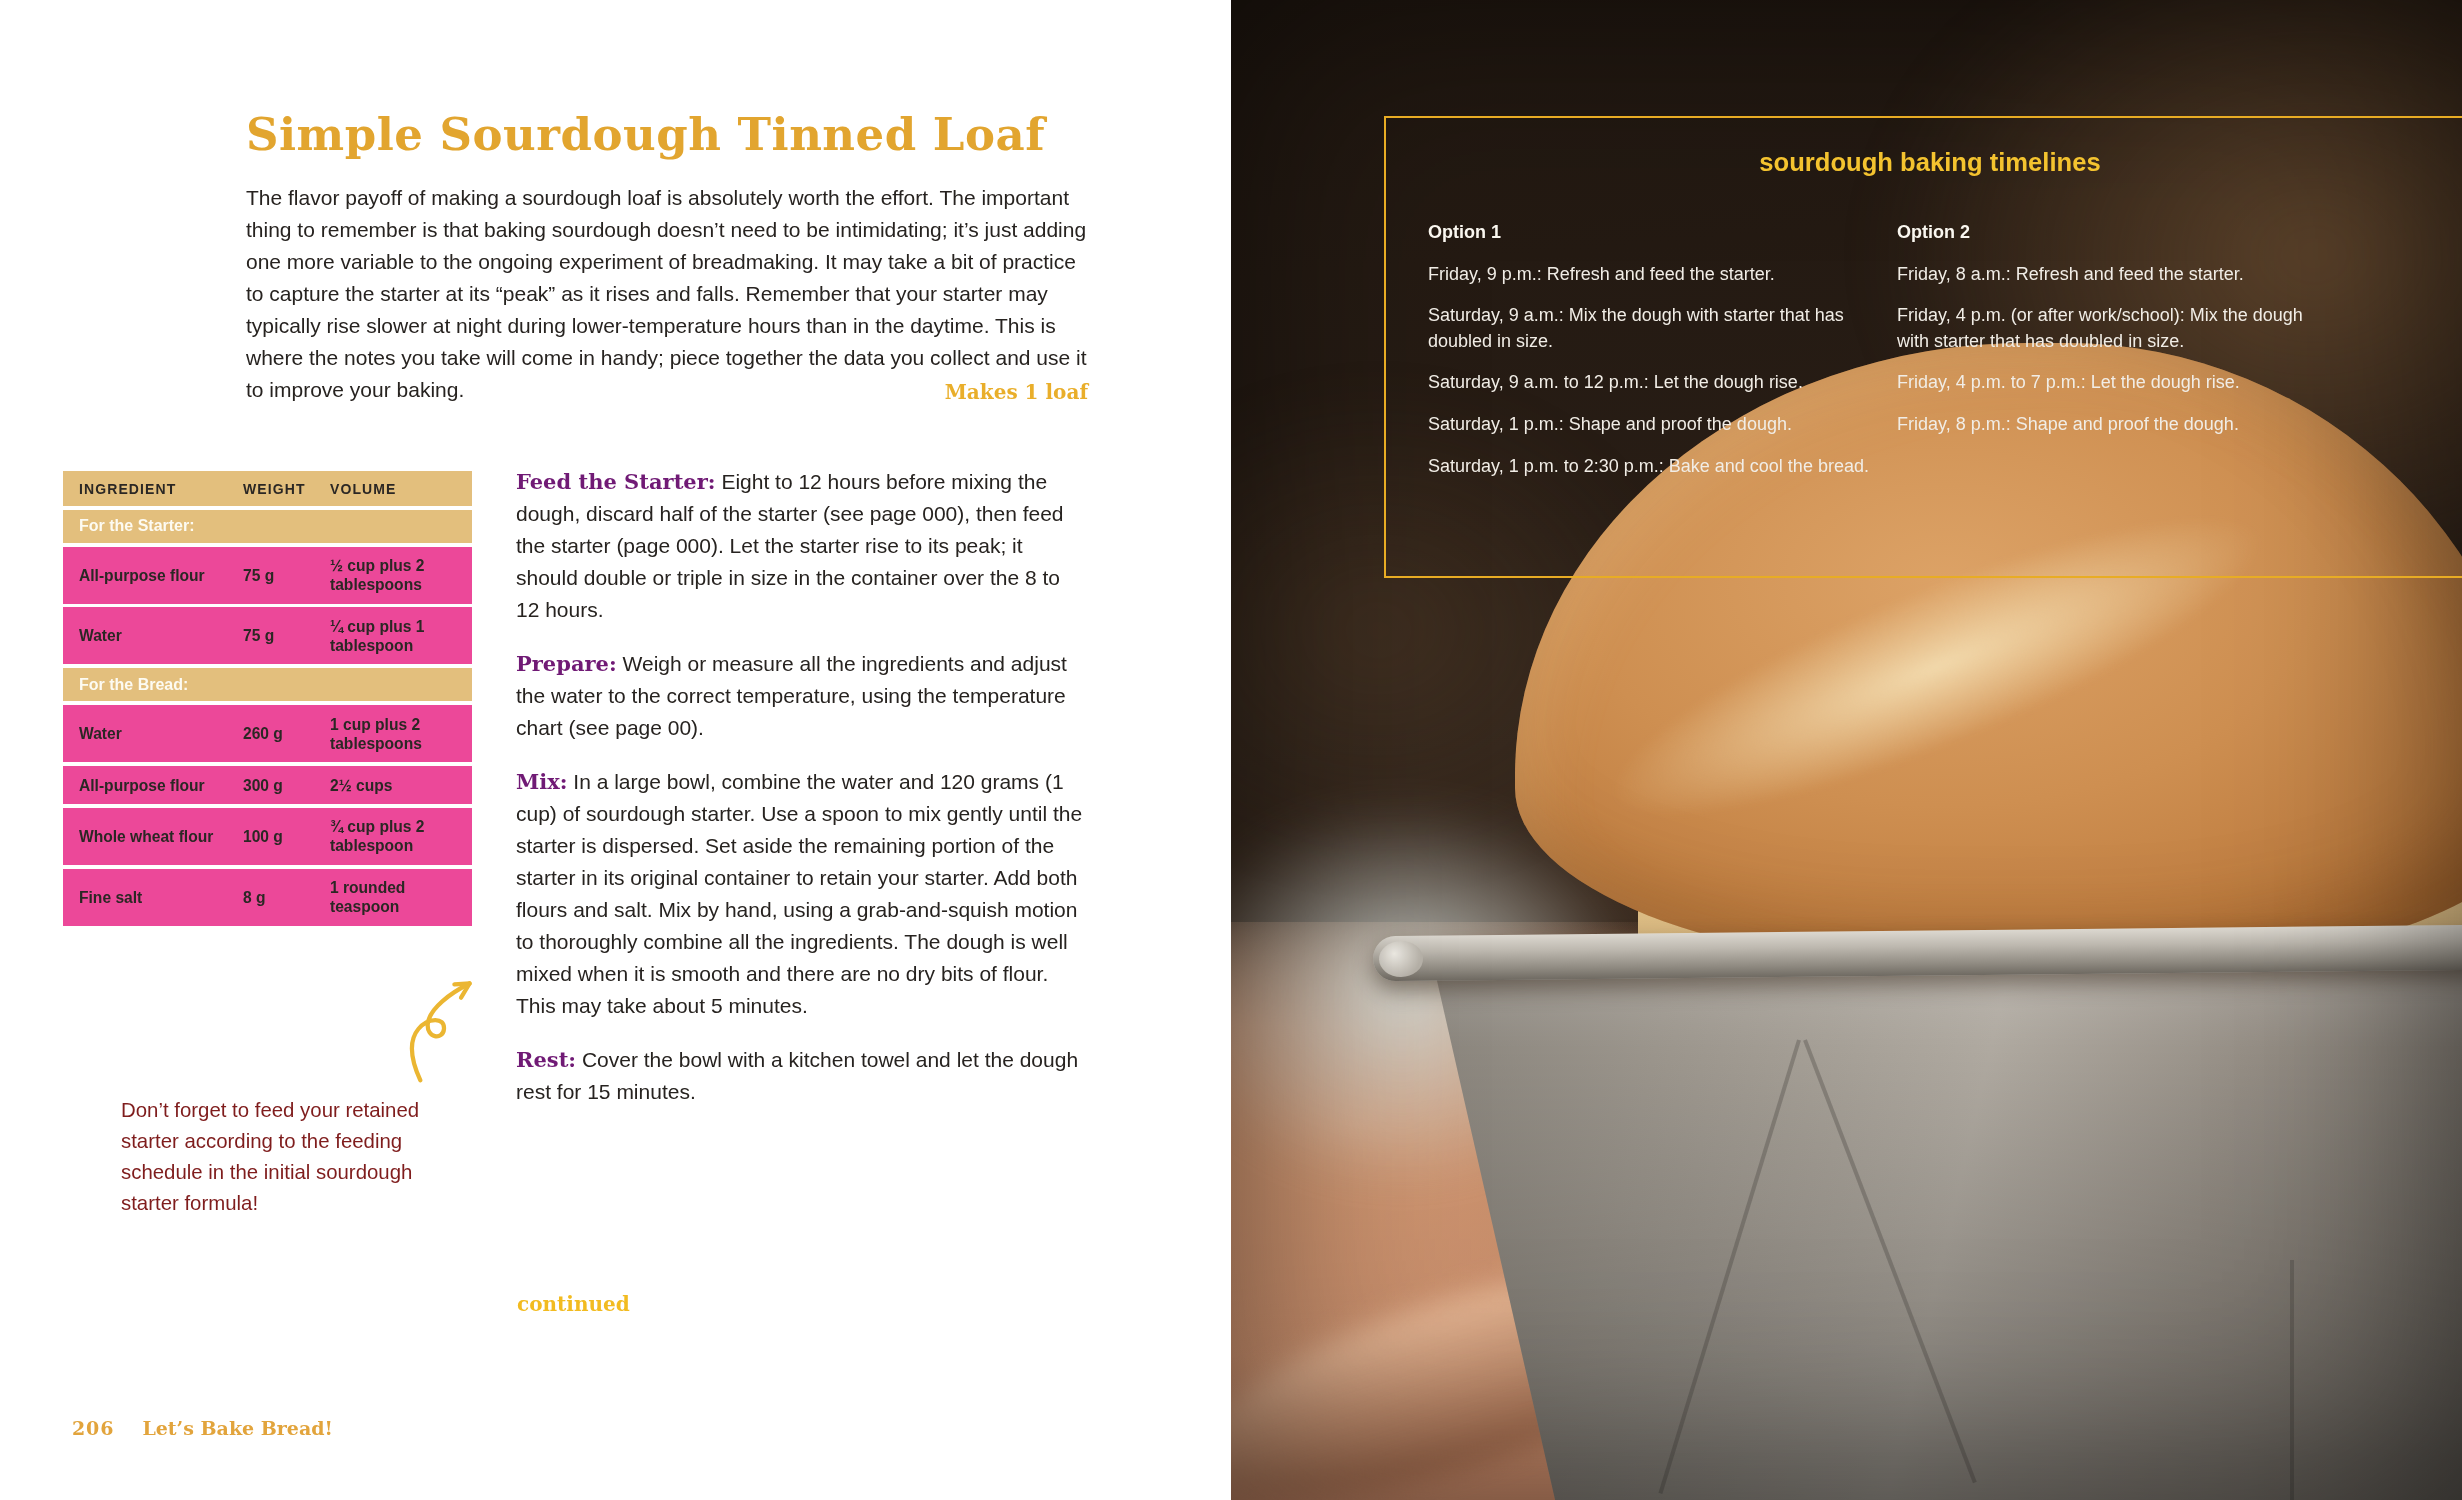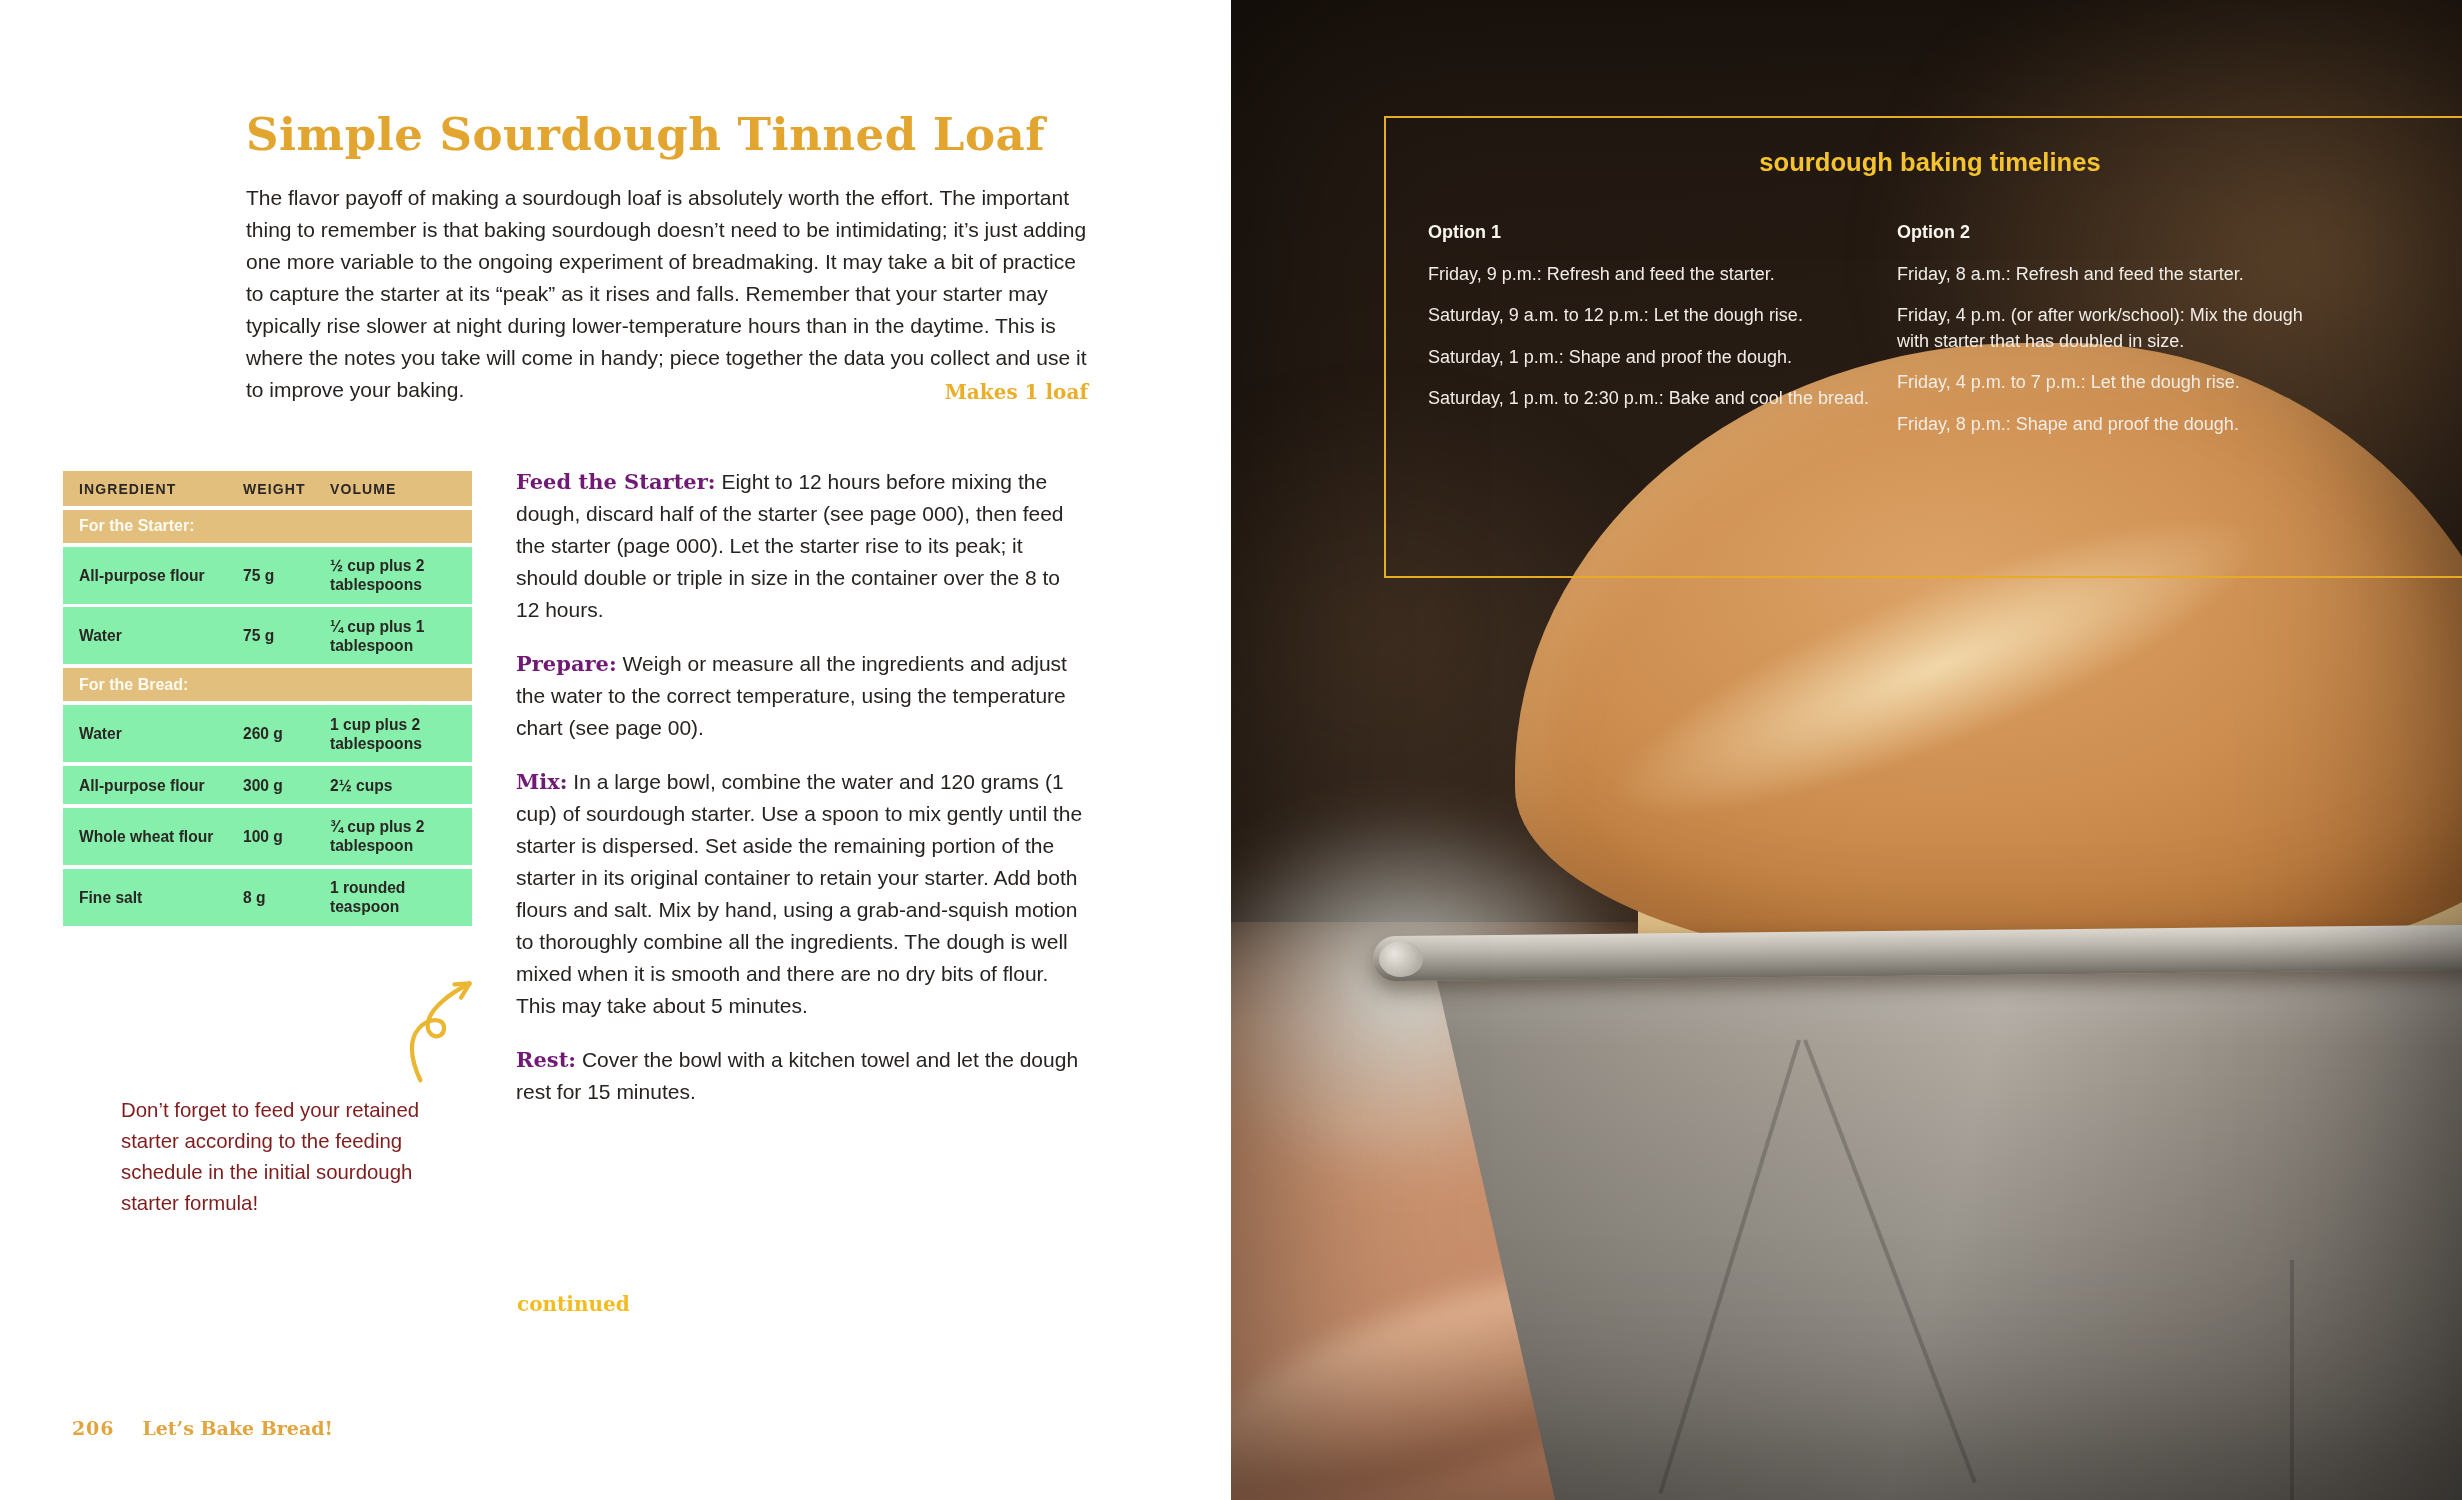--- a/index.html
+++ b/index.html
@@ -24,21 +24,21 @@
   .yield{
     position:absolute; left:813px; top:380px; width:275px; text-align:right;
     font-family:"DejaVu Serif", serif; font-weight:700; font-size:20px;
     color:#E9AE2A;
   }
 
   
   .ing-table{ position:absolute; left:63px; top:471px; width:409px; }
   .t-row{
     display:grid; grid-template-columns:180px 87px 1fr;
-    margin-bottom:3.8px; background:#86efac; color:#2B2724;
+    margin-bottom:3.8px; background:#ec4899; color:#2B2724;
   }
   .t-head{ background:#E3BF7D; font-weight:700; font-size:14px; letter-spacing:1.1px; }
   .t-head > div{ padding:10.4px 0 8.5px; }
   .t-head > div:first-child{ padding-left:16px; }
   .t-sec{
     background:#E3BF7D; color:#FDFBF2; font-weight:700; font-size:16px;
     padding:7.6px 0 7.6px 16px; margin-bottom:3.8px;
   }
   .t-data{ font-weight:700; font-size:15.6px; line-height:19px; }
   .t-data > div{ padding:9.5px 0; display:flex; align-items:center; }
@@ -253,20 +253,21 @@
     <div class="seam seam-c"></div>
     <div class="pan-rim"></div>
     <div class="vignette"></div>
 
     <div class="tl-box">
       <div class="tl-title">sourdough baking timelines</div>
 
       <div class="tl-col c1">
         <p class="tl-h">Option 1</p>
         <p>Friday, 9 p.m.: Refresh and feed the starter.</p>
+        <p>Saturday, 9 a.m.: Mix the dough with starter that has doubled in size.</p>
         <p>Saturday, 9 a.m. to 12 p.m.: Let the dough rise.</p>
         <p>Saturday, 1 p.m.: Shape and proof the dough.</p>
         <p>Saturday, 1 p.m. to 2:30 p.m.: Bake and cool the bread.</p>
       </div>
 
       <div class="tl-col c2">
         <p class="tl-h">Option 2</p>
         <p>Friday, 8 a.m.: Refresh and feed the starter.</p>
         <p>Friday, 4 p.m. (or after work/school): Mix the dough with starter that has doubled in size.</p>
         <p>Friday, 4 p.m. to 7 p.m.: Let the dough rise.</p>

